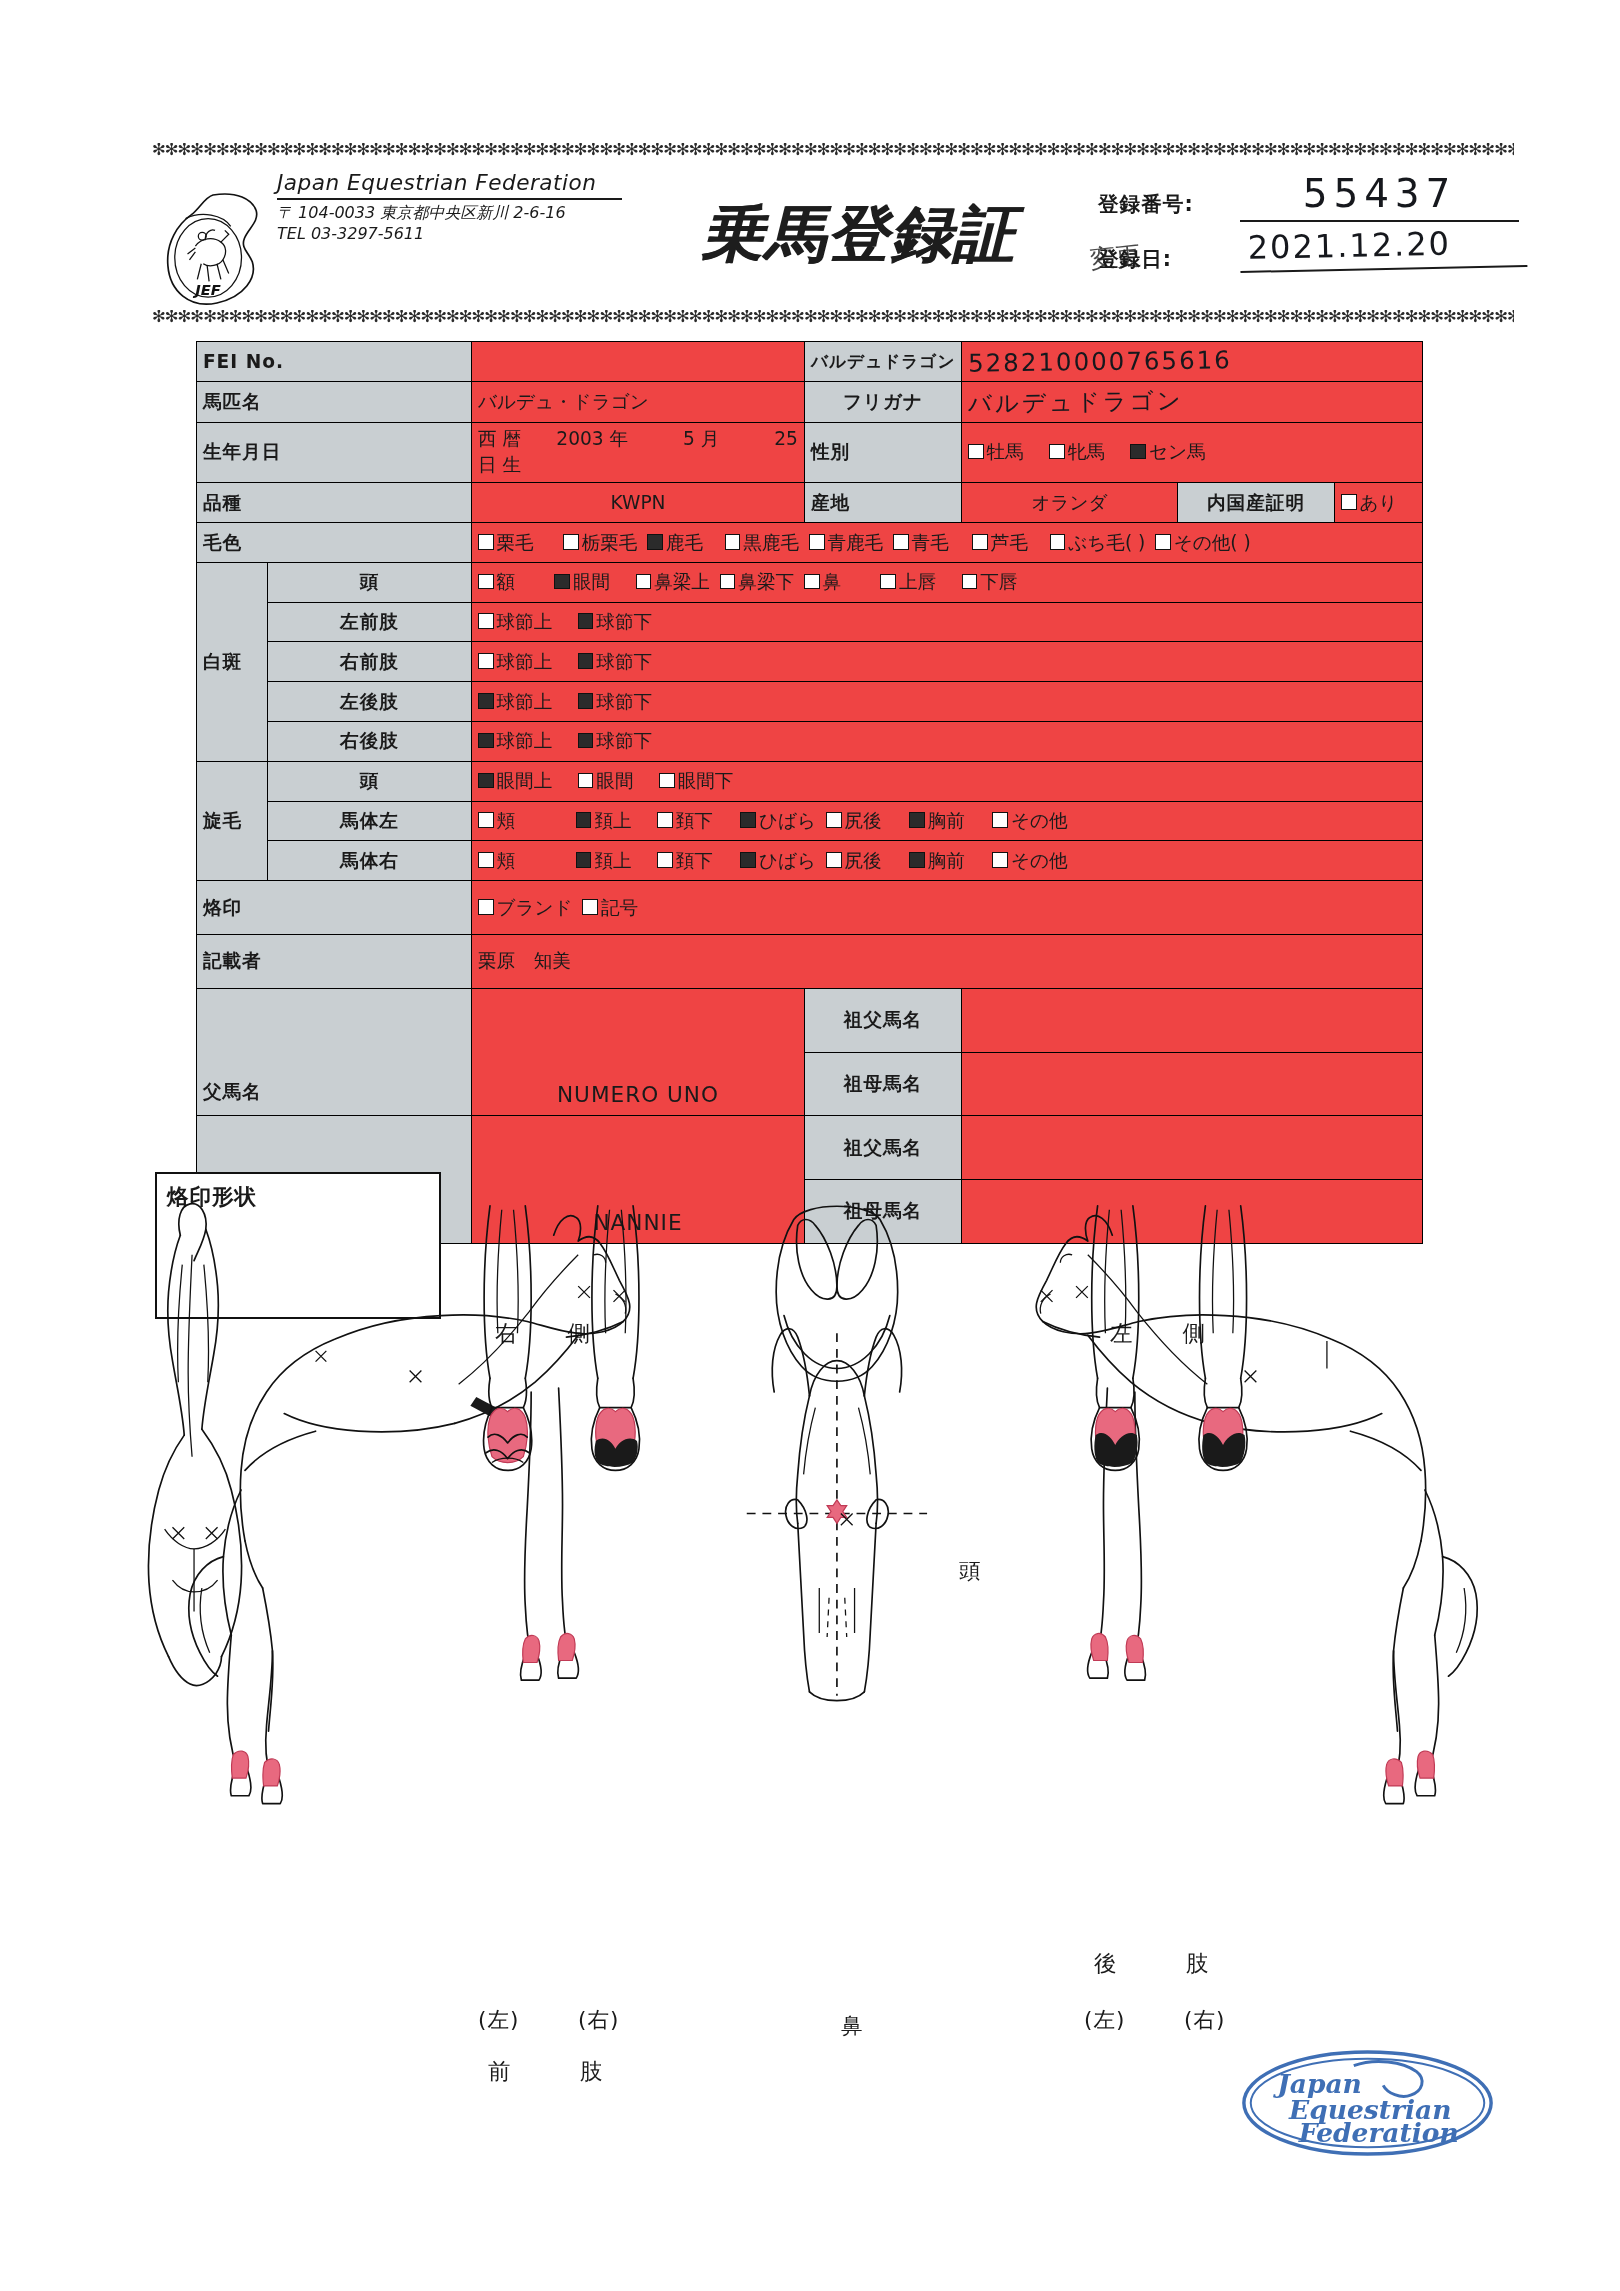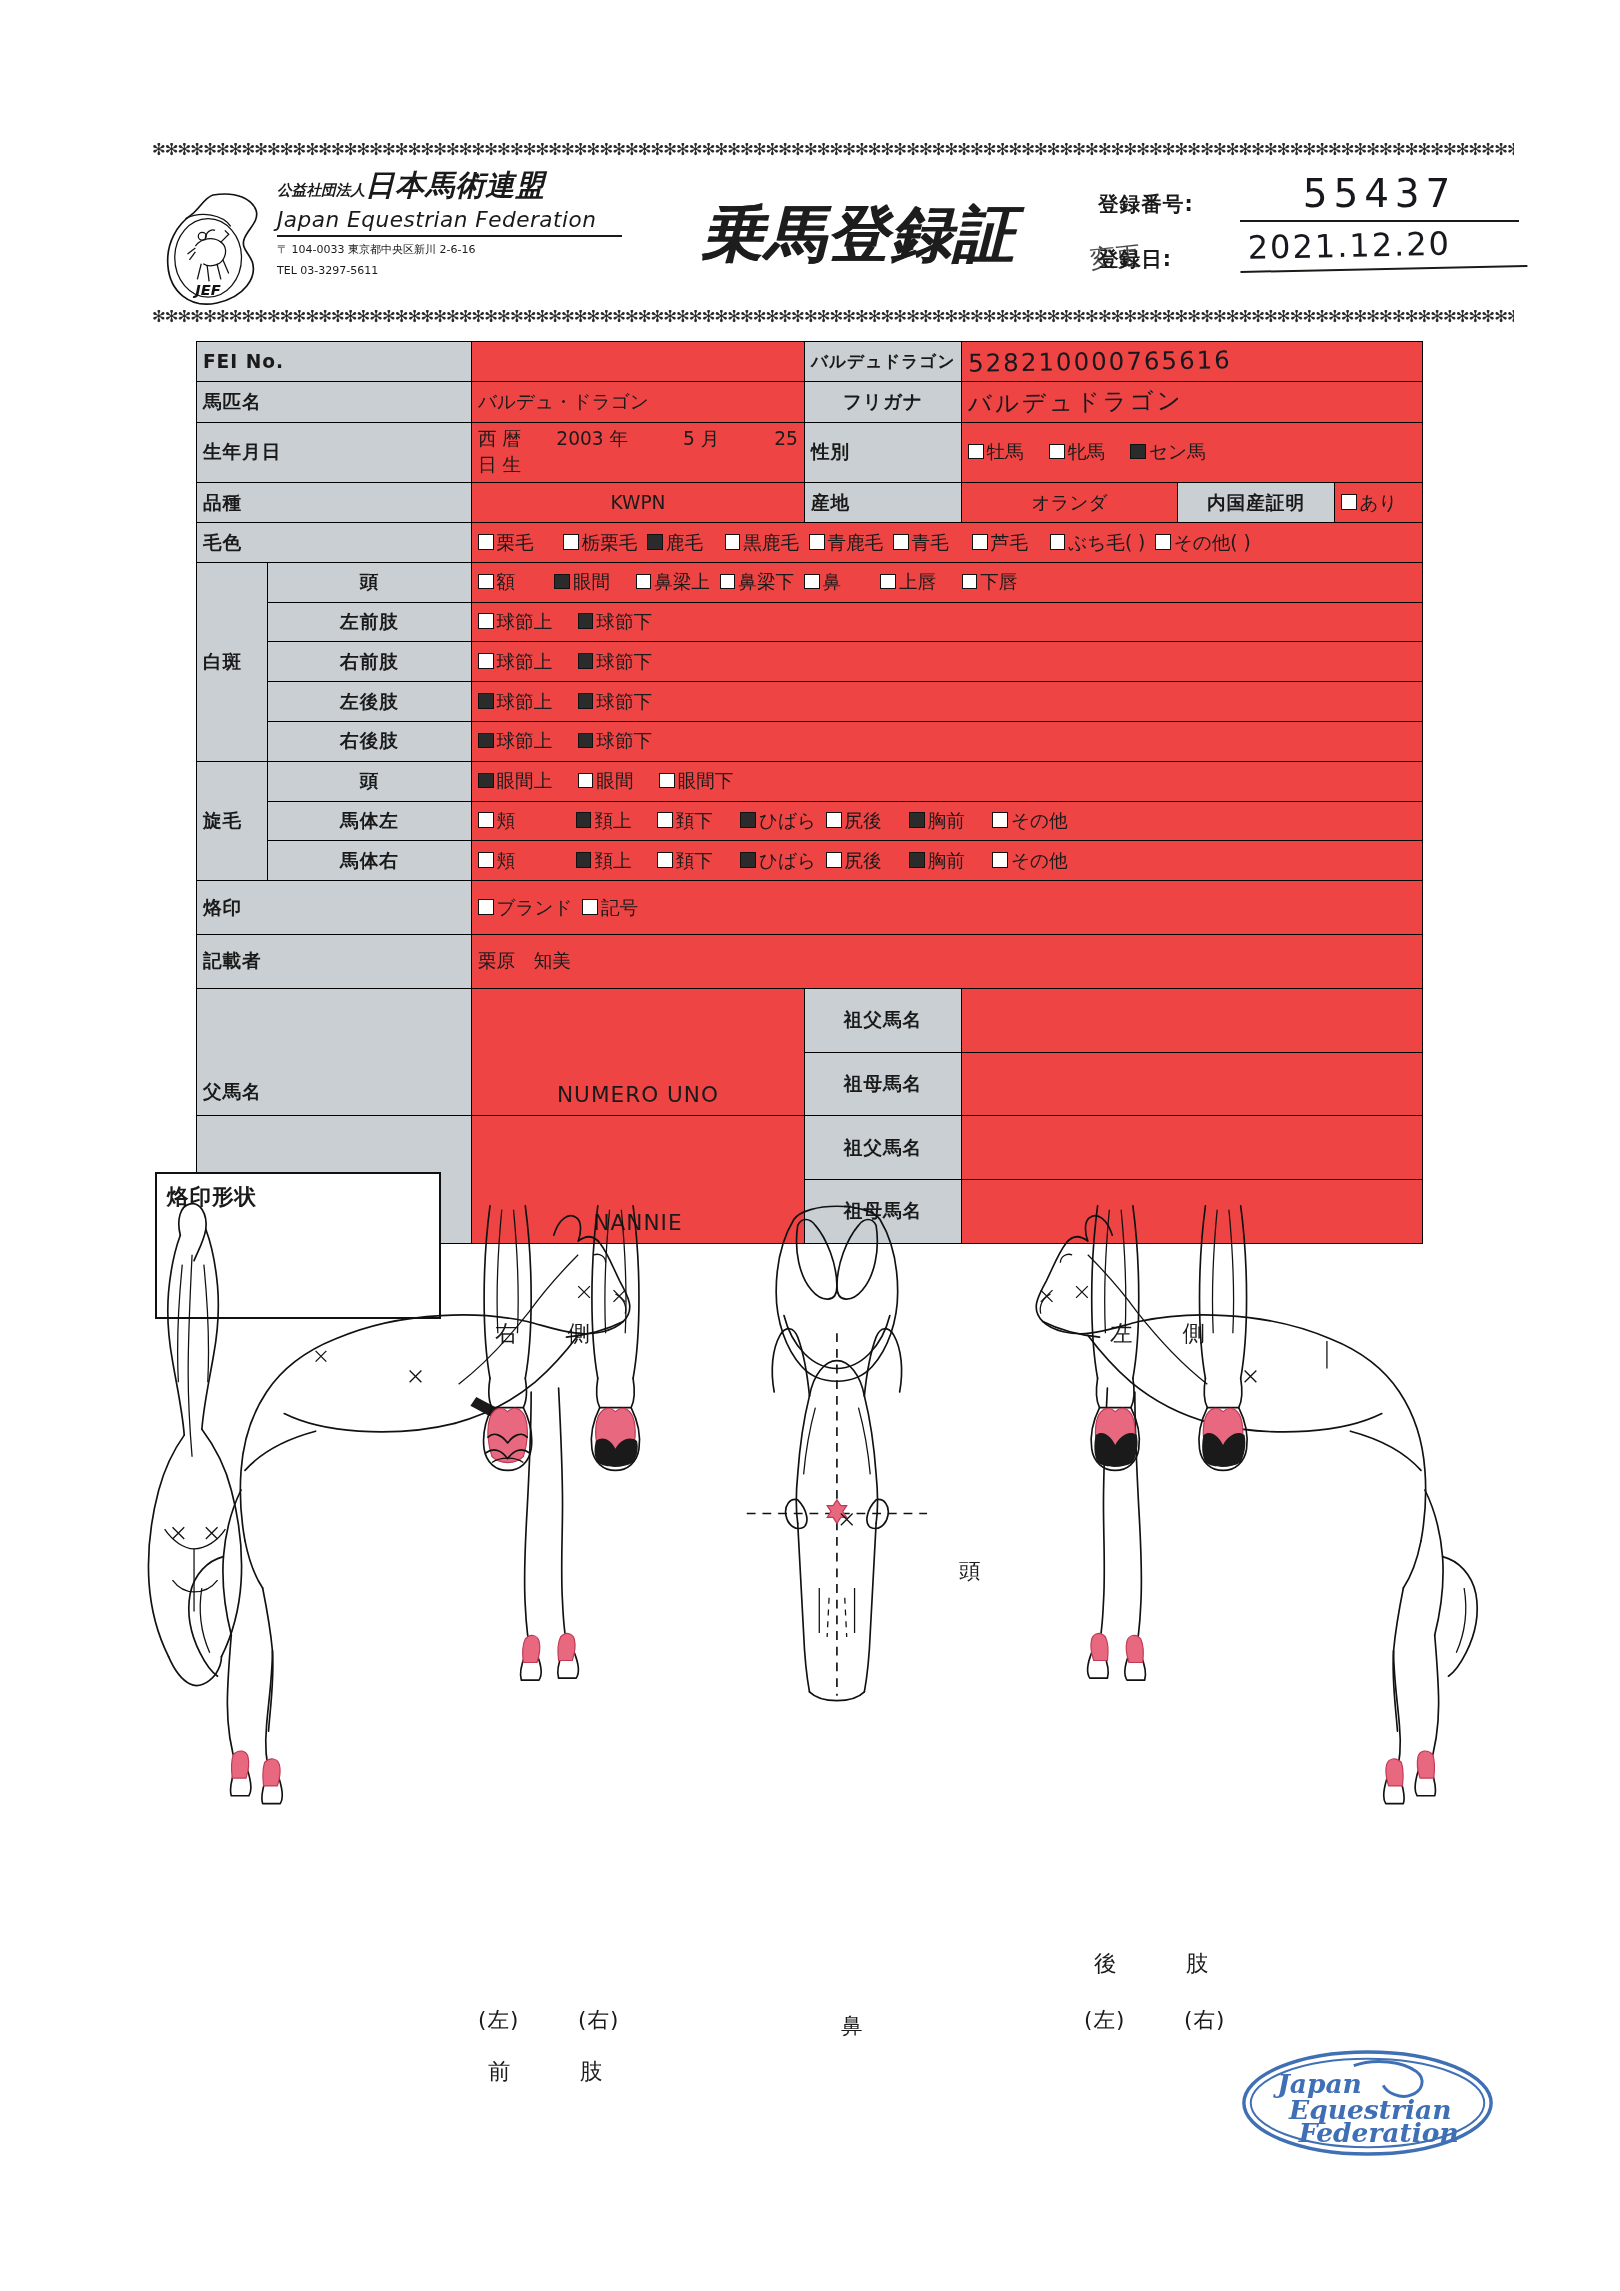--- a/index.html
+++ b/index.html
@@ -24,21 +24,21 @@
   .starrule.bot{top:310px;}
 
   
   .hdr{position:absolute;left:152px;top:167px;width:1367px;height:137px;}
   .jef-logo{position:absolute;left:9.8px;top:22px;width:106px;height:120px;}
   .org-block{position:absolute;left:125px;top:2px;width:412px;}
   .org-jp{font-size:29px;font-weight:bold;font-style:italic;letter-spacing:1px;line-height:33px;white-space:nowrap;}
   .org-jp .small{font-size:14.7px;font-weight:bold;letter-spacing:0;}
   .org-en{font-size:21.6px;font-style:italic;letter-spacing:0.5px;line-height:27.4px;white-space:nowrap;}
   .org-rule{border-top:2.5px solid #1a1a1a;margin:2px 0 2.9px 0;width:345px;}
-  .org-addr{font-size:11px;line-height:20.6px;white-space:nowrap;}
+  .org-addr{font-size:16px;font-style:italic;line-height:20.6px;white-space:nowrap;}
 
   .doc-title{
     position:absolute;left:549px;top:27.4px;
     font-size:61px;font-weight:bold;font-style:italic;
     letter-spacing:2px;color:#1d1d1d;
     text-shadow:1px 0 0 #1d1d1d;
     white-space:nowrap;
   }
 
   .reg-wrap{position:absolute;left:946px;top:5.9px;width:421px;}
@@ -139,21 +139,20 @@
         <path class="ln2" d="M60 54 L68 46 L64 42"></path>
         <path class="ln2" d="M40 76 L36 92 M46 78 L48 94 M56 76 L60 92 M62 72 L68 86"></path>
         <path class="ln2" d="M44 52 C44 44 50 40 54 42"></path>
         <circle class="ln2" cx="41" cy="48" r="4"></circle>
         <path class="ln2" d="M34 60 L26 66 M34 64 L28 72"></path>
         <text x="47" y="108" text-anchor="middle" font-family="DejaVu Sans, sans-serif" font-size="15" font-weight="bold" fill="#111" font-style="italic">JEF</text>
       </svg>
     </div>
 
     <div class="org-block">
-      <div class="org-jp"><span class="small">公益社団法人</span><span>日本馬術連盟</span></div>
       <div class="org-en">Japan Equestrian Federation</div>
       <div class="org-rule"></div>
       <div class="org-addr">〒 104-0033  東京都中央区新川 2-6-16</div>
       <div class="org-addr">TEL  03-3297-5611</div>
     </div>
 
     <div class="doc-title">乗馬登録証</div>
 
     <div class="reg-wrap">
       <div class="reg-row">

